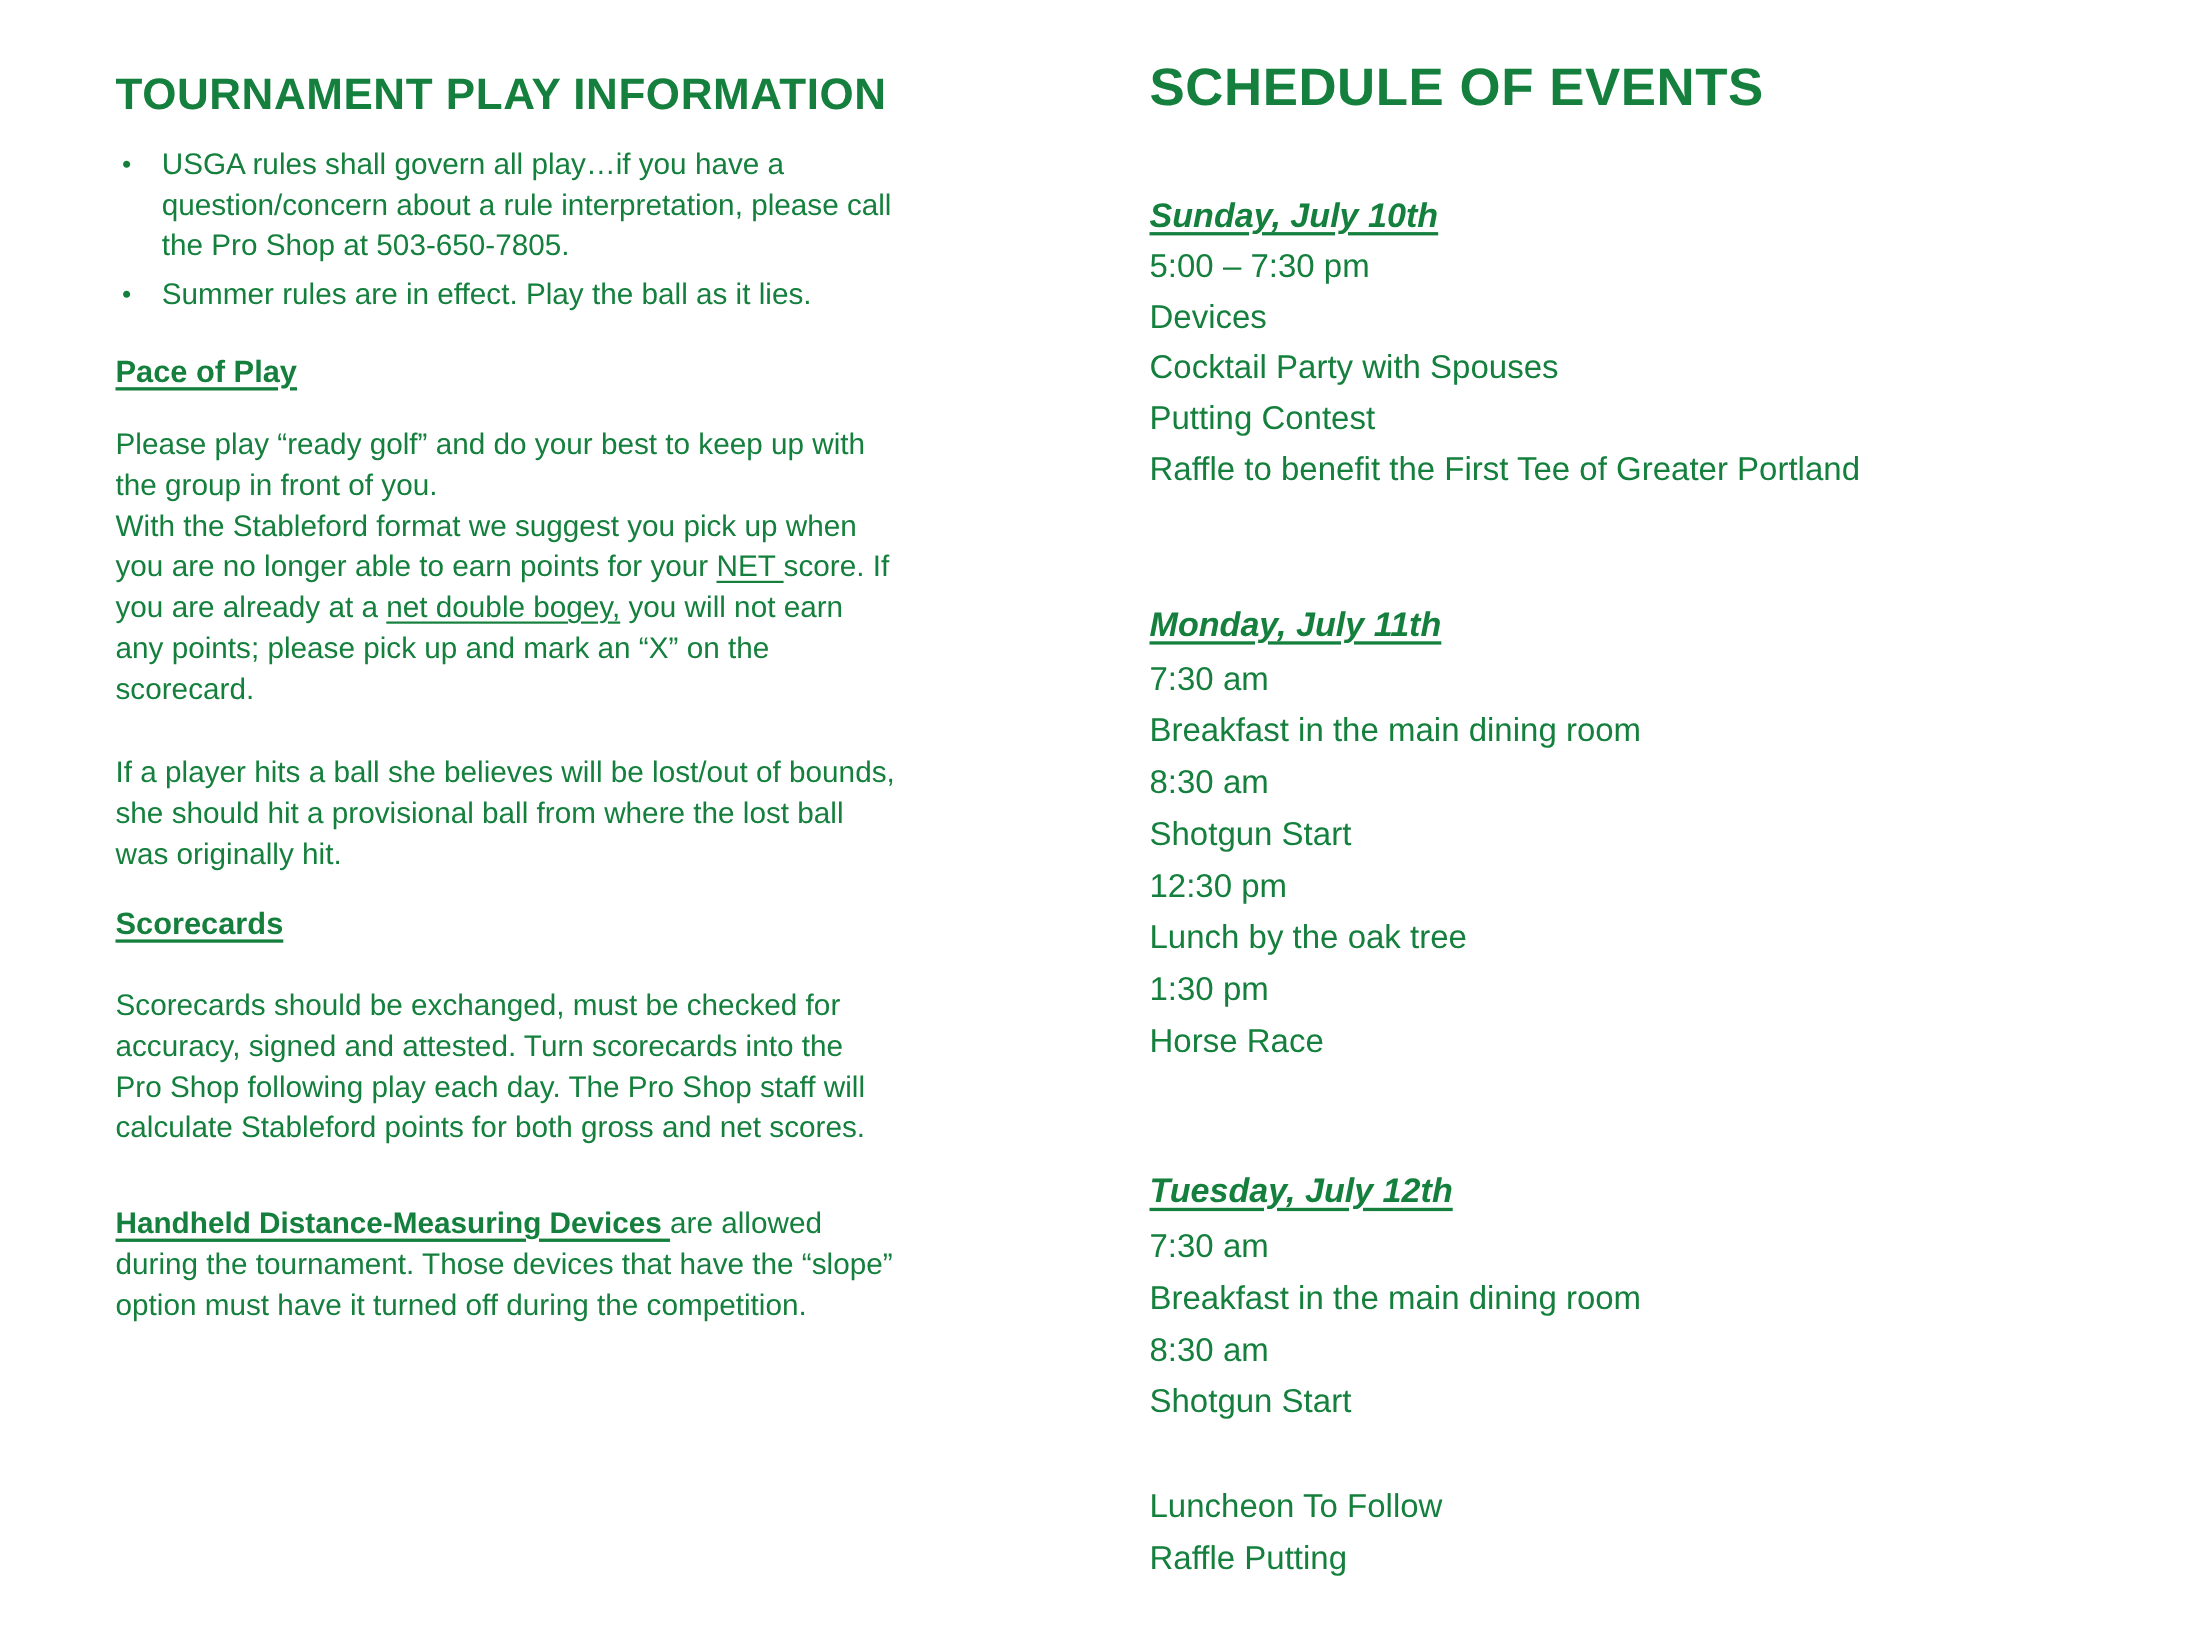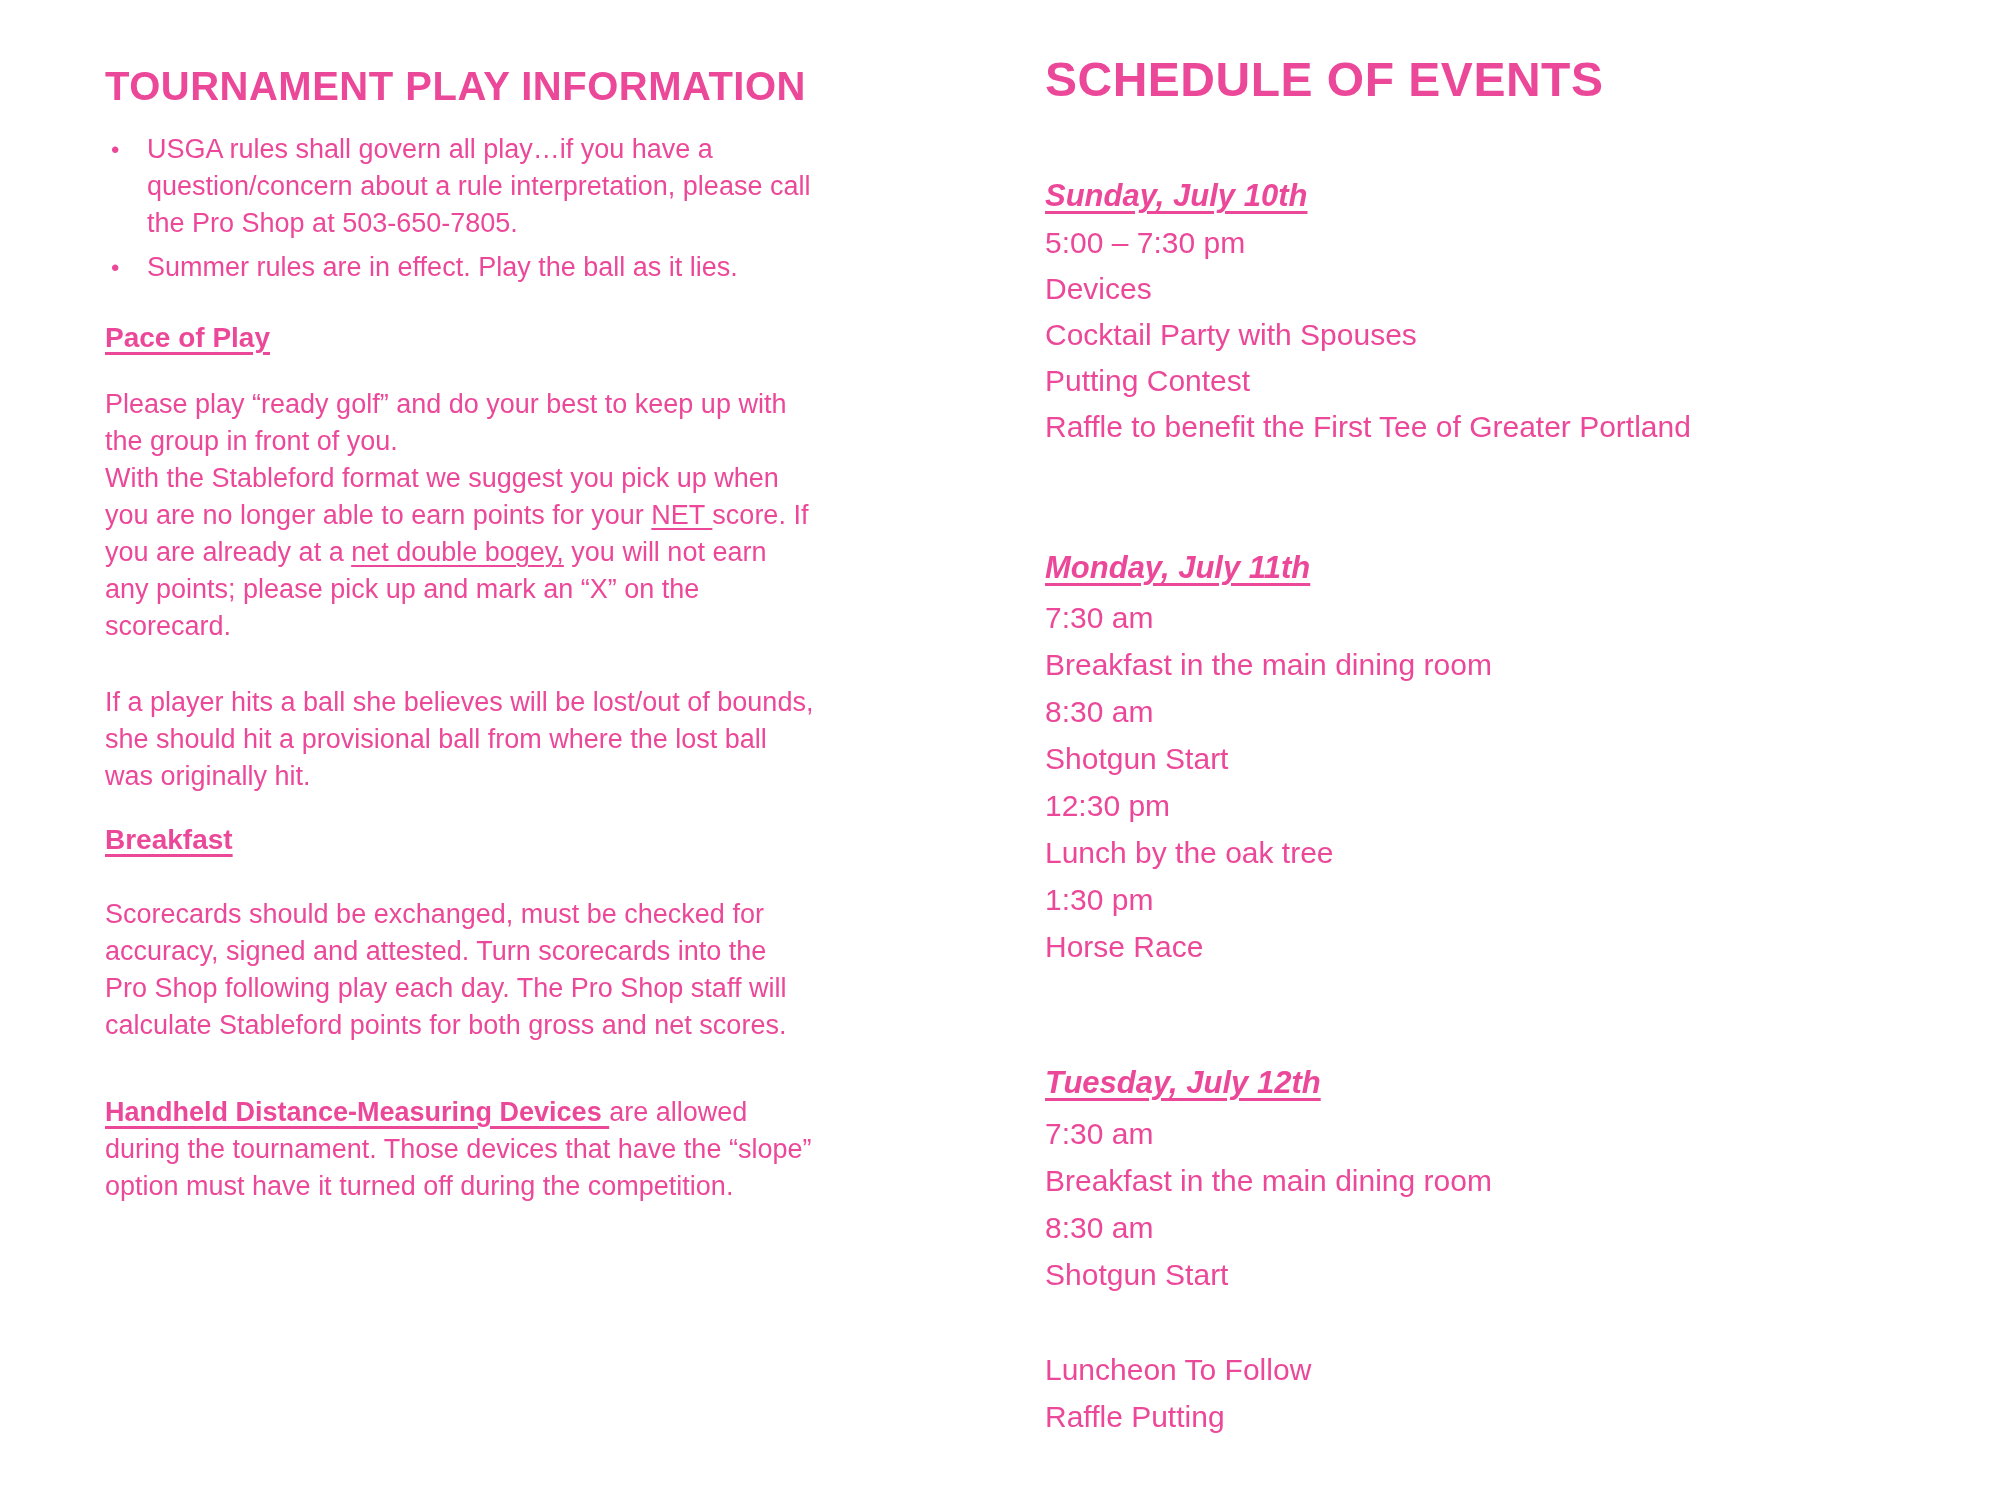--- a/index.html
+++ b/index.html
@@ -1,21 +1,21 @@
 <!DOCTYPE html>
 <html><head>
 <meta charset="utf-8">
 <style>
   html, body { margin: 0; padding: 0; background: #888; }
   .page {
     position: relative;
     width: 2000px;
     height: 1500px;
     background: #ffffff;
-    color: #ec4899;
+    color: #15803d;
     font-family: "Liberation Sans", sans-serif;
     overflow: hidden;
   }
 
   
   .left-col {
     position: absolute;
     left: 105px;
     top: 62px;
     width: 880px;
@@ -133,21 +133,21 @@
 the group in front of you.
 With the Stableford format we suggest you pick up when
 you are no longer able to earn points for your </span><span class="underline">NET </span><span>score. If
 you are already at a </span><span class="underline">net double bogey,</span><span> you will not earn
 any points; please pick up and mark an “X” on the
 scorecard.</span></p>
     <p class="body-text pace-para2">If a player hits a ball she believes will be lost/out of bounds,
 she should hit a provisional ball from where the lost ball
 was originally hit.</p>
 
-    <h2 class="section-heading scorecards-heading">Breakfast</h2>
+    <h2 class="section-heading scorecards-heading">Scorecards</h2>
     <p class="body-text scorecards-para">Scorecards should be exchanged, must be checked for
 accuracy, signed and attested. Turn scorecards into the
 Pro Shop following play each day. The Pro Shop staff will
 calculate Stableford points for both gross and net scores.</p>
 
     <p class="body-text devices-para"><span class="bold-underline">Handheld Distance-Measuring Devices </span><span>are allowed
 during the tournament. Those devices that have the “slope”
 option must have it turned off during the competition.</span></p>
   </div>
 

